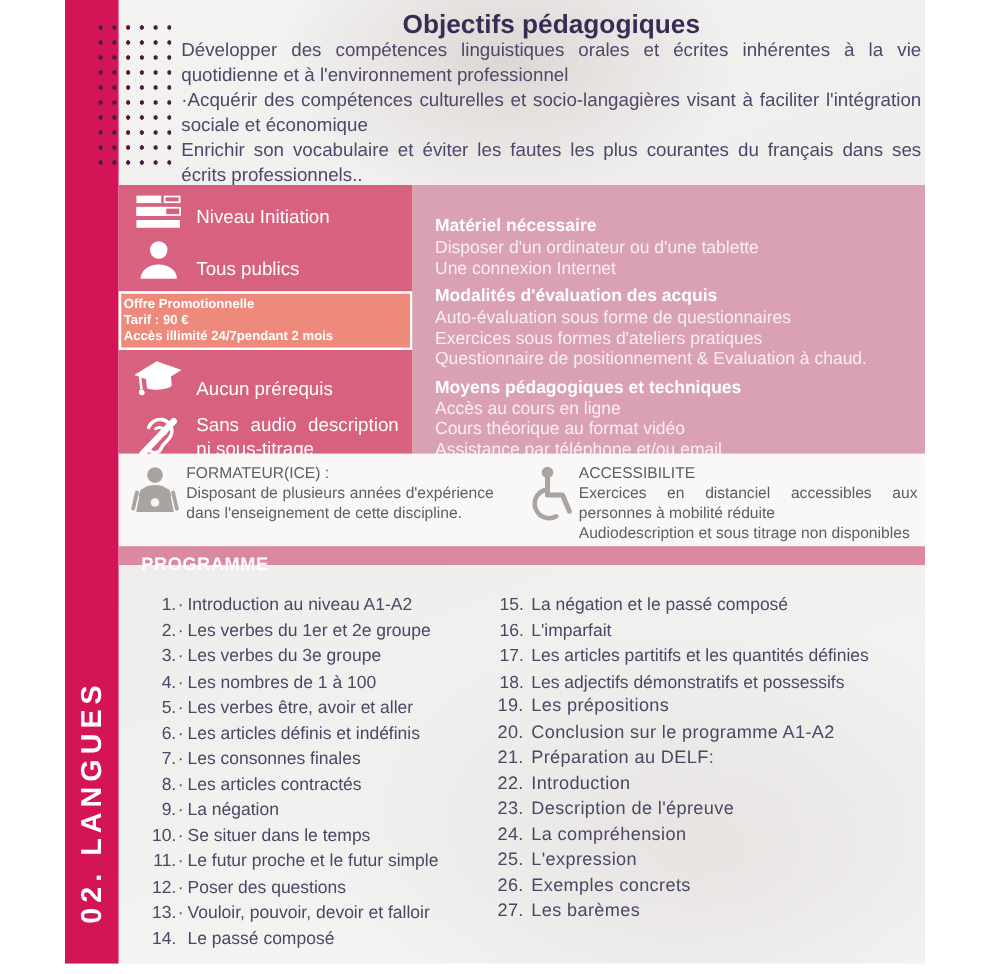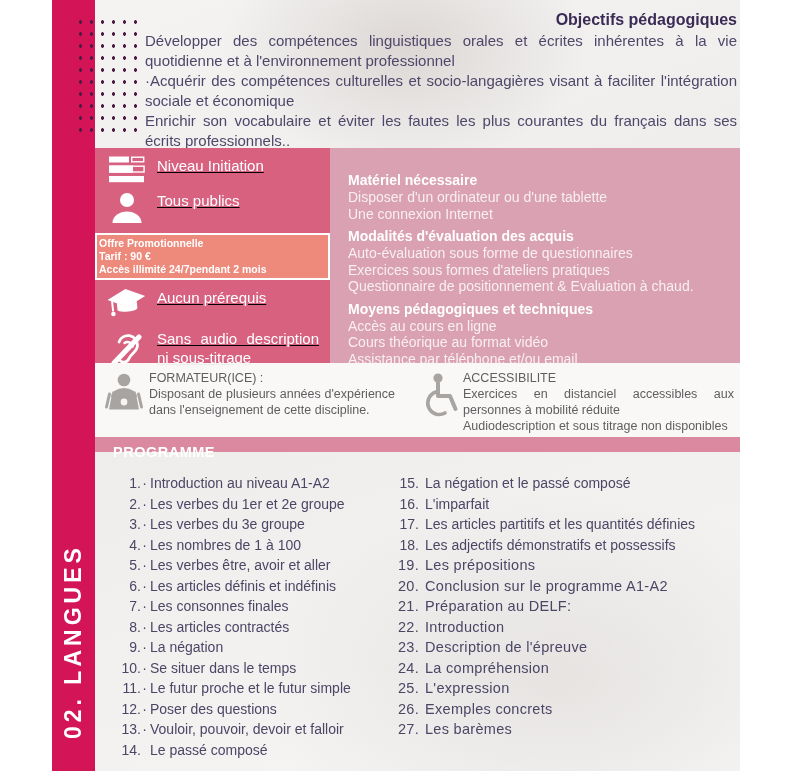--- a/index.html
+++ b/index.html
@@ -21,27 +21,27 @@
   
   .content{position:absolute;left:95px;top:0;width:645px;height:771px;
         background:
           radial-gradient(ellipse 260px 170px at 48% 6%, rgba(198,189,186,0.50), transparent 70%),
           radial-gradient(ellipse 420px 260px at 72% 88%, rgba(213,208,205,0.45), transparent 72%),
           linear-gradient(160deg,#f4f3f2 0%,#eeedec 45%,#f7f6f5 100%);}
 
   
   .objectives{position:absolute;left:50px;top:10px;width:592px;color:#4f4769;
         font-size:15px;line-height:20px;text-align:justify;}
-  .objectives h2{margin:0 0 2px 0;font-size:16px;line-height:19px;color:#3a2b55;font-weight:bold;text-align:right;}
+  .objectives h2{margin:0 0 2px 0;font-size:21px;line-height:19px;color:#3a2b55;font-weight:bold;text-align:center;}
   .objectives p{margin:0;}
 
   
   .pink-section{position:absolute;left:0;top:148px;width:645px;height:215px;display:flex;}
   .feat-col{width:235px;background:#d7617f;box-sizing:border-box;padding-top:4px;}
-  .feat-row{display:flex;align-items:flex-start;padding:4px 0 4px 8px;text-decoration:underline;}
+  .feat-row{display:flex;align-items:flex-end;padding:4px 0 4px 8px;}
   .feat-icon{width:48px;min-width:48px;display:flex;justify-content:center;align-items:center;}
   .feat-label{color:#fff;font-size:15px;line-height:19px;margin-left:6px;}
   .feat-label.wrap{width:162px;text-align:justify;}
   .promo{background:#ee8a7c;border:2px solid #fff;margin:4px 0;padding:2px 2px;
         text-align:left;color:#fff;font-weight:bold;font-size:10.5px;line-height:13px;}
 
   .detail-col{flex:1;background:#d9a1b2;box-sizing:border-box;padding:24px 14px 0 18px;color:#fff;}
   .detail-sec{margin-bottom:6px;}
   .detail-title{font-weight:bold;font-size:14px;line-height:17px;color:#ffffff;}
   .detail-line{font-size:14px;line-height:16.5px;color:rgba(255,255,255,0.83);}

